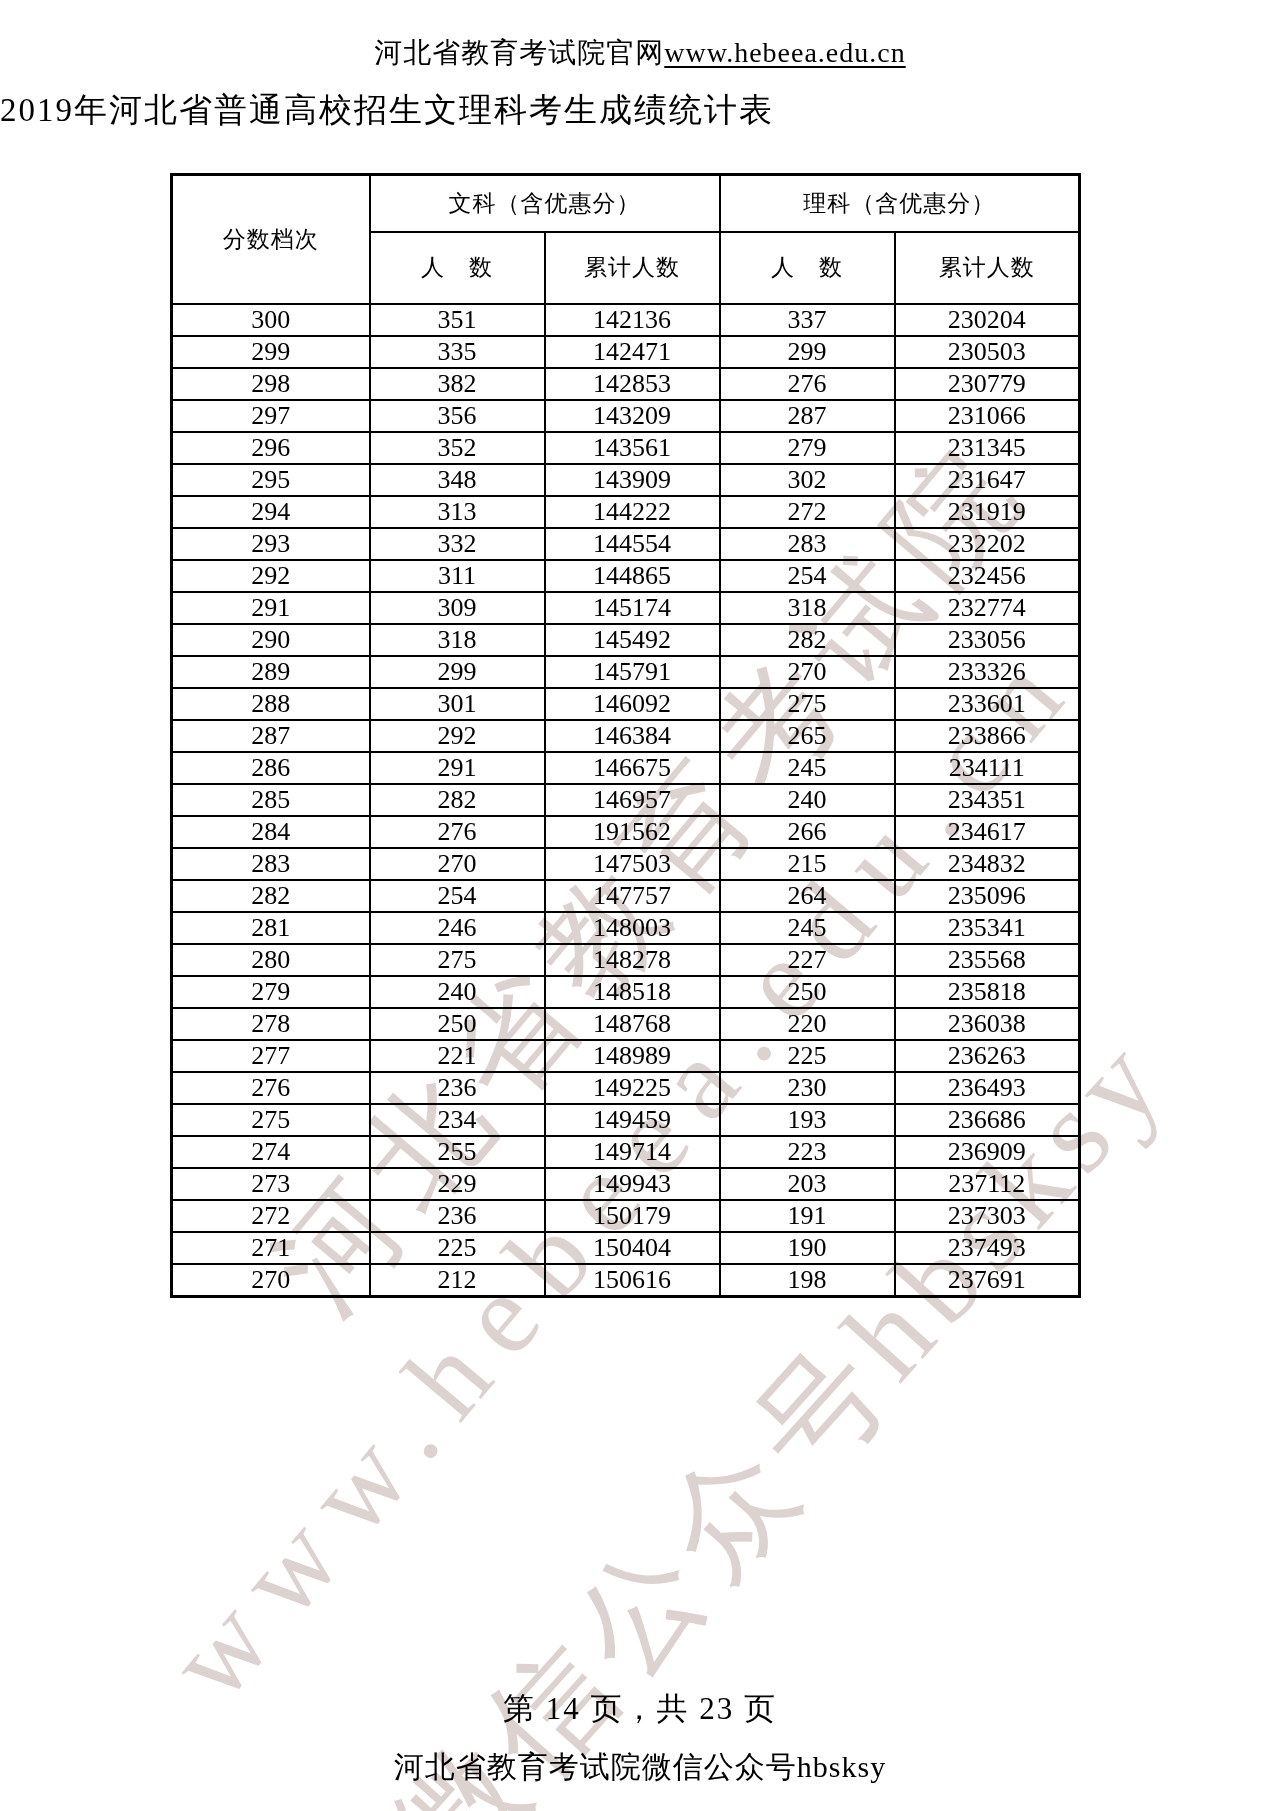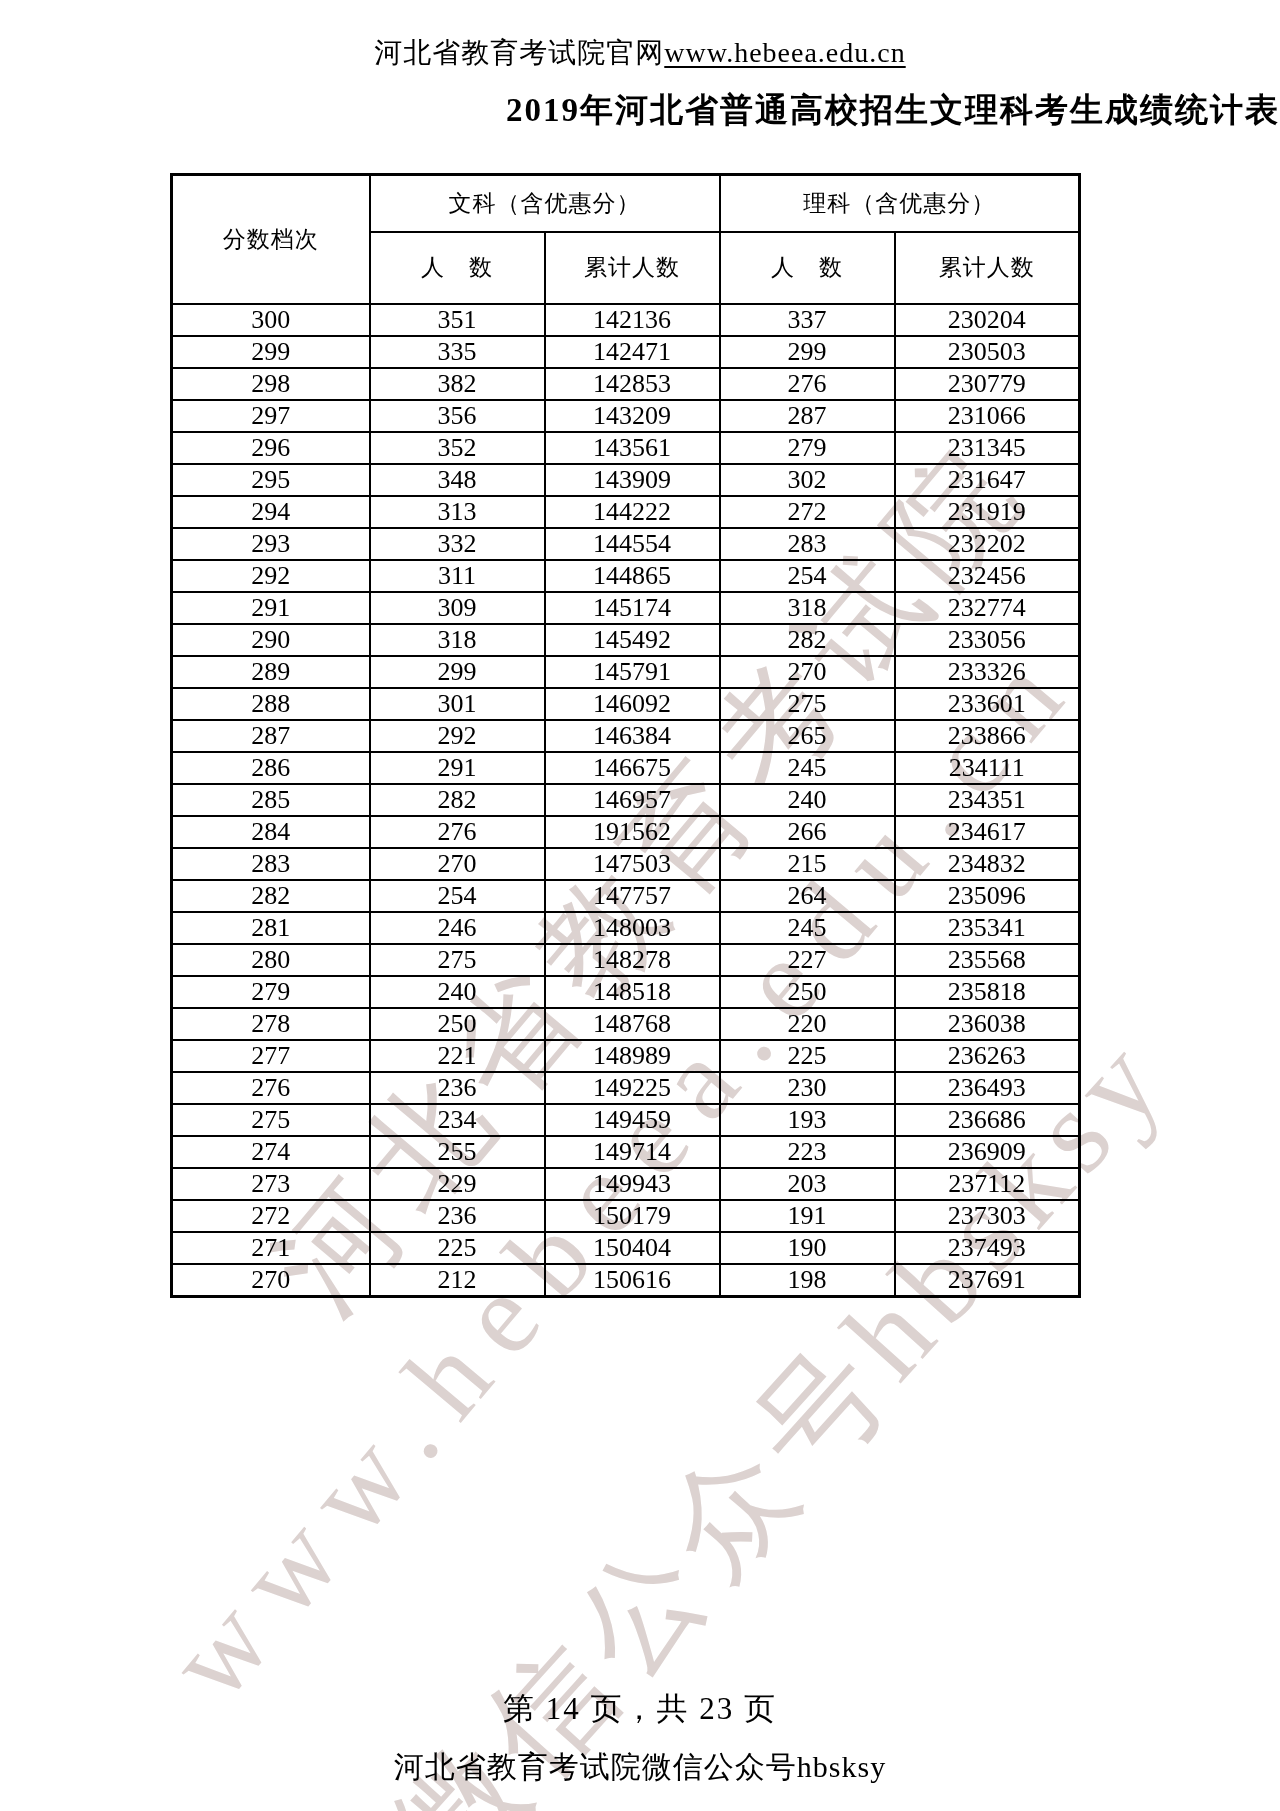--- a/index.html
+++ b/index.html
@@ -21,21 +21,21 @@
   .wm3 { left: 375px; top: 1815px; font-size: 122px; letter-spacing: 12px; transform: rotate(-48deg); }
   
   .content { position: absolute; inset: 0; z-index: 1; }
   .site-header {
     position: absolute; top: 34px; left: 0; width: 100%;
     text-align: center; font-size: 28px; letter-spacing: 1px;
   }
   .site-header .url { text-decoration: underline; text-underline-offset: 4px; }
   .doc-title {
     position: absolute; top: 88px; left: 0; width: 100%;
-    text-align: right; font-size: 33px; font-weight: bold; letter-spacing: 2px;
+    text-align: left; font-size: 33px; font-weight: normal; letter-spacing: 2px;
   }
   table.score-table {
     position: absolute; left: 170px; top: 173px; width: 908px;
     border-collapse: collapse; table-layout: fixed;
     border: 3px solid #000; background: transparent;
   }
   .score-table th, .score-table td {
     border: 2px solid #000; text-align: center; vertical-align: middle;
     font-weight: normal; padding: 0; background: transparent;
   }

